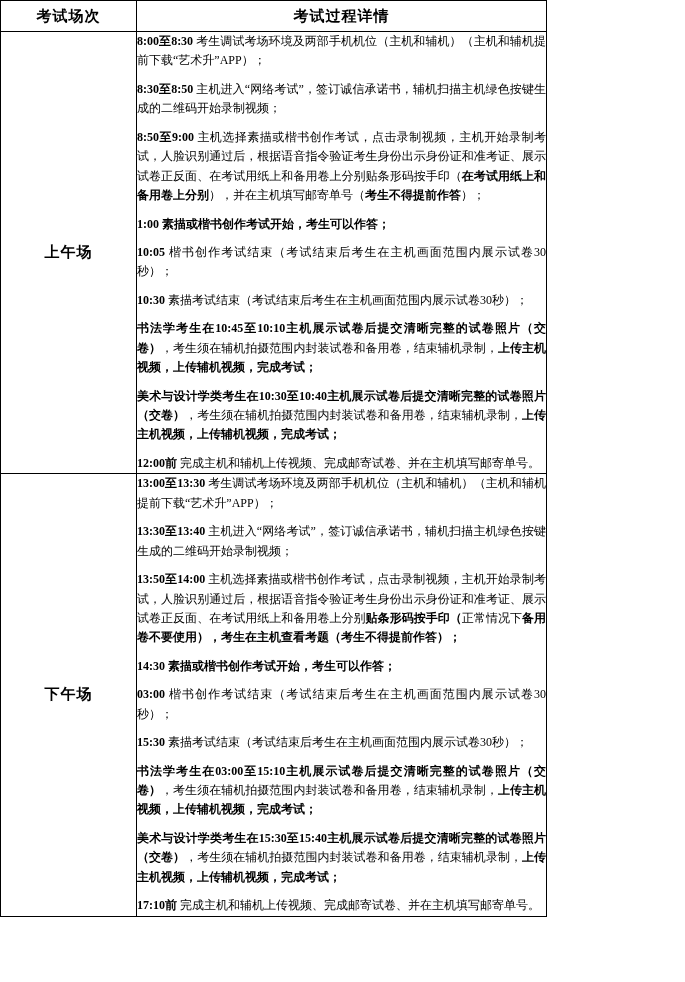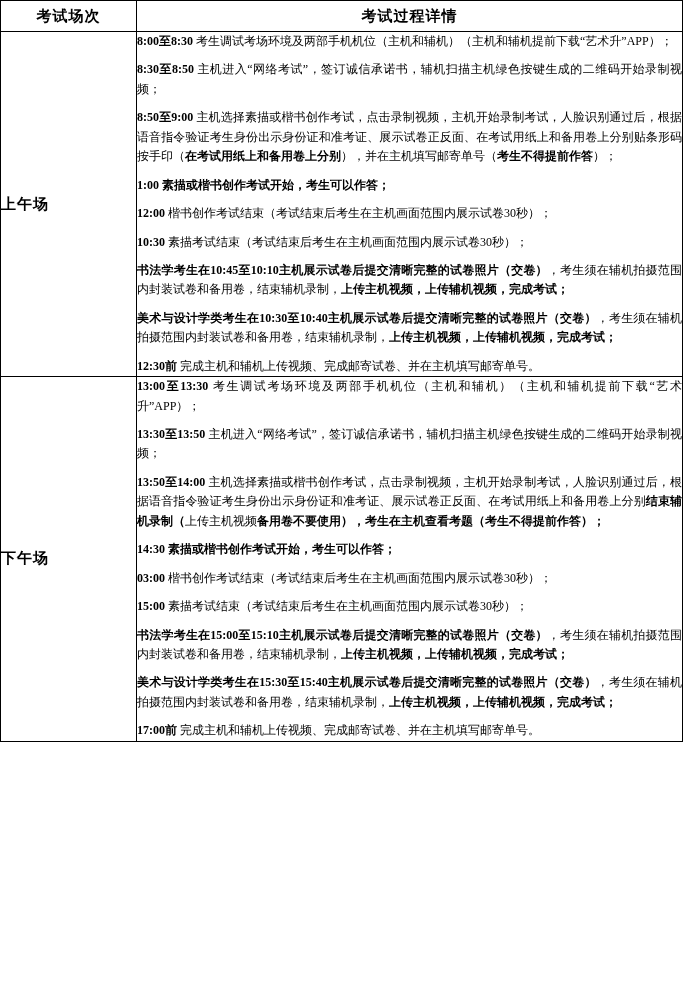--- a/index.html
+++ b/index.html
@@ -7,41 +7,42 @@
     padding: 0;
     background: #ffffff;
   }
   body {
     width: 685px;
     height: 982px;
     font-family: "Liberation Serif", "DejaVu Serif", serif;
     color: #000000;
   }
   .exam-table {
-    width: 683px;
+    width: 547px;
     border-collapse: collapse;
     table-layout: fixed;
     margin: 0;
   }
   .exam-table td, .exam-table th {
     border: 1px solid #000000;
     vertical-align: middle;
     padding: 0;
   }
   .head-cell {
     text-align: center;
     font-weight: bold;
     font-size: 15px;
     height: 30px;
     letter-spacing: 1px;
   }
   .col-session {
     width: 136px;
   }
   .session-cell {
+    text-align: center;
     font-weight: bold;
     font-size: 15px;
     letter-spacing: 1px;
   }
   .detail-cell {
     padding: 7px 8px 9px 8px;
     text-align: justify;
   }
   .para {
     font-size: 12px;
@@ -75,35 +76,35 @@
     </tr>
   </thead>
   <tbody>
     <tr>
       <td class="session-cell">上午场</td>
       <td class="detail-cell">
           <p class="para"><span class="b">8:00至8:30</span><span class="n"> 考生调试考场环境及两部手机机位（主机和辅机）（主机和辅机提前下载“艺术升”APP）；</span></p>
           <p class="para"><span class="b">8:30至8:50</span><span class="n"> 主机进入“网络考试”，签订诚信承诺书，辅机扫描主机绿色按键生成的二维码开始录制视频；</span></p>
           <p class="para"><span class="b">8:50至9:00</span><span class="n"> 主机选择素描或楷书创作考试，点击录制视频，主机开始录制考试，人脸识别通过后，根据语音指令验证考生身份出示身份证和准考证、展示试卷正反面、在考试用纸上和备用卷上分别贴条形码按手印（</span><span class="b">在考试用纸上和备用卷上分别</span><span class="n">），并在主机填写邮寄单号（</span><span class="b">考生不得提前作答</span><span class="n">）；</span></p>
           <p class="para"><span class="b">1:00 素描或楷书创作考试开始，考生可以作答；</span></p>
-          <p class="para"><span class="b">12:00</span><span class="n"> 楷书创作考试结束（考试结束后考生在主机画面范围内展示试卷30秒）；</span></p>
+          <p class="para"><span class="b">10:05</span><span class="n"> 楷书创作考试结束（考试结束后考生在主机画面范围内展示试卷30秒）；</span></p>
           <p class="para"><span class="b">10:30</span><span class="n"> 素描考试结束（考试结束后考生在主机画面范围内展示试卷30秒）；</span></p>
           <p class="para"><span class="b">书法学考生在</span><span class="b">10:45至10:10</span><span class="b">主机展示试卷后提交清晰完整的试卷照片（交卷）</span><span class="n">，考生须在辅机拍摄范围内封装试卷和备用卷，结束辅机录制，</span><span class="b">上传主机视频，上传辅机视频，完成考试；</span></p>
           <p class="para"><span class="b">美术与设计学类考生在10:30至10:40主机展示试卷后提交清晰完整的试卷照片（交卷）</span><span class="n">，考生须在辅机拍摄范围内封装试卷和备用卷，结束辅机录制，</span><span class="b">上传主机视频，上传辅机视频，完成考试；</span></p>
-          <p class="para"><span class="b">12:30前</span><span class="n"> 完成主机和辅机上传视频、完成邮寄试卷、并在主机填写邮寄单号。</span></p>
+          <p class="para"><span class="b">12:00前</span><span class="n"> 完成主机和辅机上传视频、完成邮寄试卷、并在主机填写邮寄单号。</span></p>
         </td>
     </tr>
     <tr>
       <td class="session-cell">下午场</td>
       <td class="detail-cell">
           <p class="para"><span class="b">13:00至13:30</span><span class="n"> 考生调试考场环境及两部手机机位（主机和辅机）（主机和辅机提前下载“艺术升”APP）；</span></p>
-          <p class="para"><span class="b">13:30至13:50</span><span class="n"> 主机进入“网络考试”，签订诚信承诺书，辅机扫描主机绿色按键生成的二维码开始录制视频；</span></p>
-          <p class="para"><span class="b">13:50至14:00</span><span class="n"> 主机选择素描或楷书创作考试，点击录制视频，主机开始录制考试，人脸识别通过后，根据语音指令验证考生身份出示身份证和准考证、展示试卷正反面、在考试用纸上和备用卷上分别</span><span class="b">结束辅机录制（</span><span class="n">上传主机视频</span><span class="b">备用卷不要使用），考生在主机查看考题（考生不得提前作答）；</span></p>
+          <p class="para"><span class="b">13:30至13:40</span><span class="n"> 主机进入“网络考试”，签订诚信承诺书，辅机扫描主机绿色按键生成的二维码开始录制视频；</span></p>
+          <p class="para"><span class="b">13:50至14:00</span><span class="n"> 主机选择素描或楷书创作考试，点击录制视频，主机开始录制考试，人脸识别通过后，根据语音指令验证考生身份出示身份证和准考证、展示试卷正反面、在考试用纸上和备用卷上分别</span><span class="b">贴条形码按手印（</span><span class="n">正常情况下</span><span class="b">备用卷不要使用），考生在主机查看考题（考生不得提前作答）；</span></p>
           <p class="para"><span class="b">14:30 素描或楷书创作考试开始，考生可以作答；</span></p>
           <p class="para"><span class="b">03:00</span><span class="n"> 楷书创作考试结束（考试结束后考生在主机画面范围内展示试卷30秒）；</span></p>
-          <p class="para"><span class="b">15:00</span><span class="n"> 素描考试结束（考试结束后考生在主机画面范围内展示试卷30秒）；</span></p>
-          <p class="para"><span class="b">书法学考生在</span><span class="b">15:00至15:10</span><span class="b">主机展示试卷后提交清晰完整的试卷照片（交卷）</span><span class="n">，考生须在辅机拍摄范围内封装试卷和备用卷，结束辅机录制，</span><span class="b">上传主机视频，上传辅机视频，完成考试；</span></p>
+          <p class="para"><span class="b">15:30</span><span class="n"> 素描考试结束（考试结束后考生在主机画面范围内展示试卷30秒）；</span></p>
+          <p class="para"><span class="b">书法学考生在</span><span class="b">03:00至15:10</span><span class="b">主机展示试卷后提交清晰完整的试卷照片（交卷）</span><span class="n">，考生须在辅机拍摄范围内封装试卷和备用卷，结束辅机录制，</span><span class="b">上传主机视频，上传辅机视频，完成考试；</span></p>
           <p class="para"><span class="b">美术与设计学类考生在15:30至15:40主机展示试卷后提交清晰完整的试卷照片（交卷）</span><span class="n">，考生须在辅机拍摄范围内封装试卷和备用卷，结束辅机录制，</span><span class="b">上传主机视频，上传辅机视频，完成考试；</span></p>
-          <p class="para"><span class="b">17:00前</span><span class="n"> 完成主机和辅机上传视频、完成邮寄试卷、并在主机填写邮寄单号。</span></p>
+          <p class="para"><span class="b">17:10前</span><span class="n"> 完成主机和辅机上传视频、完成邮寄试卷、并在主机填写邮寄单号。</span></p>
         </td>
     </tr>
   </tbody>
 </table>
 
 </body></html>

